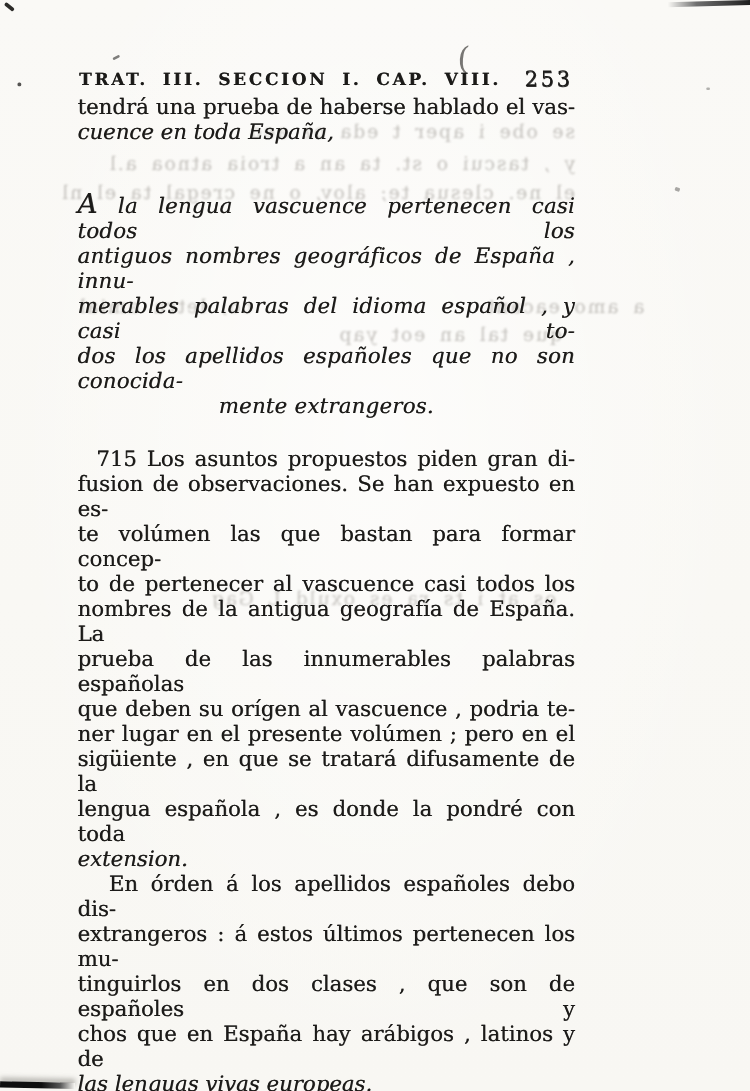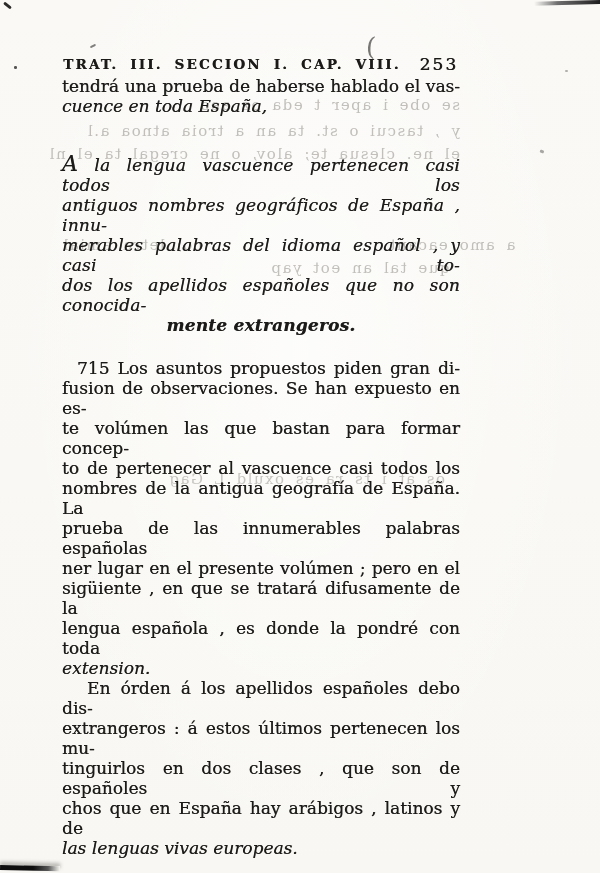--- a/index.html
+++ b/index.html
@@ -28,21 +28,21 @@
     font-weight:normal;font-size:17px;letter-spacing:2px;
     text-shadow:.5px .3px .4px rgba(27,26,24,.9);
   }
   .line{
     font-size:17px;line-height:20px;
     text-align:justify;text-align-last:justify;
     white-space:normal;
     text-shadow:.3px .15px 0 rgba(27,26,24,.75);
   }
   .line.end{text-align-last:left;font-style:italic;}
-  .line.center{text-align:center;text-align-last:center;font-weight:bold;}
+  .line.center{text-align:center;text-align-last:center;}
   .indent-sm{text-indent:15px;}
   .indent{text-indent:25px;}
   .quote{margin-top:38px;}
   .quote .line{font-style:italic;letter-spacing:.2px;}
   .quote-first::first-letter{font-size:22px;}
   .p715{margin-top:23px;}
   
   .bleed{
     position:absolute;color:#94908a;opacity:.55;
     font-size:15px;letter-spacing:1.5px;word-spacing:4px;
@@ -122,20 +122,21 @@
       <div class="line center">mente extrangeros.</div>
     </div>
 
     <div class="p715">
       <div class="line indent-sm">715 Los asuntos propuestos piden gran di-</div>
       <div class="line">fusion de observaciones. Se han expuesto en es-</div>
       <div class="line">te volúmen las que bastan para formar concep-</div>
       <div class="line">to de pertenecer al vascuence casi todos los</div>
       <div class="line">nombres de la antigua geografía de España. La</div>
       <div class="line">prueba de las innumerables palabras españolas</div>
+      <div class="line">que deben su orígen al vascuence , podria te-</div>
       <div class="line">ner lugar en el presente volúmen ; pero en el</div>
       <div class="line">sigüiente , en que se tratará difusamente de la</div>
       <div class="line">lengua española , es donde la pondré con toda</div>
       <div class="line end">extension.</div>
     </div>
 
     <div>
       <div class="line indent">En órden á los apellidos españoles debo dis-</div>
       <div class="line">extrangeros : á estos últimos pertenecen los mu-</div>
       <div class="line">tinguirlos en dos clases , que son de españoles y</div>

